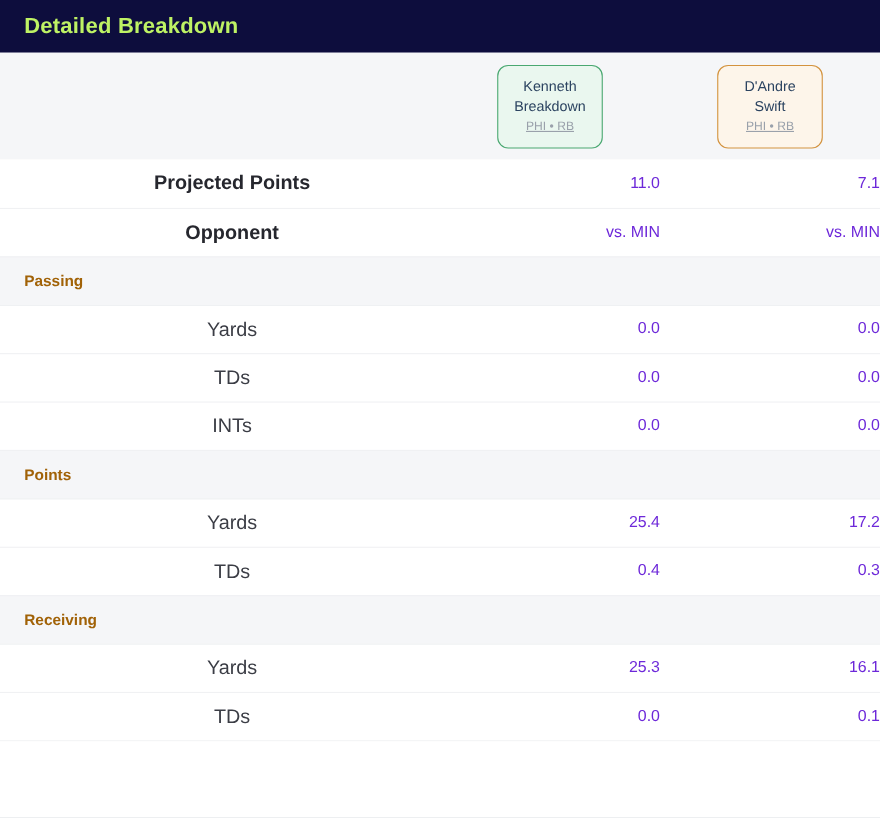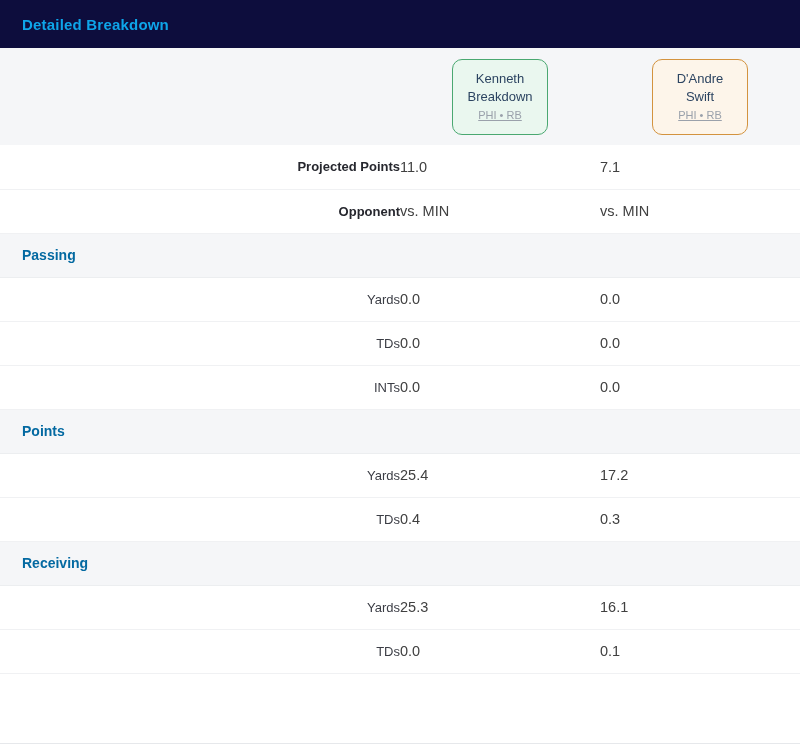--- a/index.html
+++ b/index.html
@@ -24,22 +24,22 @@
   
   .titlebar {
     height: 48px;
     flex: 0 0 48px;
     background: #0d0d3d;
     display: flex;
     align-items: center;
     padding: 0 22px;
   }
   .titlebar-text {
-    color: #0ea5e9;
-    font-size: 15px;
+    color: #bef264;
+    font-size: 20px;
     font-weight: bold;
     letter-spacing: 0.2px;
   }
 
   
   .table {
     width: 100%;
     border-collapse: collapse;
     table-layout: fixed;
   }
@@ -88,44 +88,44 @@
     margin-top: 1px;
     text-decoration: underline;
   }
 
   
   .section-row td {
     background: #f5f6f8;
     height: 44px;
     font-size: 14px;
     font-weight: bold;
-    color: #0369a1;
+    color: #a16207;
     padding: 0 0 0 22px;
   }
 
   
   .data-row td {
     height: 44px;
     background: #ffffff;
     border-bottom: 1px solid #f0f1f3;
   }
   .data-row td.label {
     padding-left: 22px;
-    font-size: 13px;
+    font-size: 18px;
     color: #3b3d45;
-    text-align: right;
+    text-align: center;
   }
   .data-row td.label.strong {
     font-weight: bold;
     color: #26272e;
   }
   .data-row td.value {
-    text-align: left;
+    text-align: right;
     font-size: 14.5px;
-    color: #404040;
+    color: #6d28d9;
   }
 
   .table tr.section-row td { border-bottom: 1px solid #eceef0; border-top: 1px solid #eceef0; }
 
   .filler {
     flex: 1 1 auto;
     background: #ffffff;
     border-bottom: 1px solid #e6e8eb;
   }
 </style>

